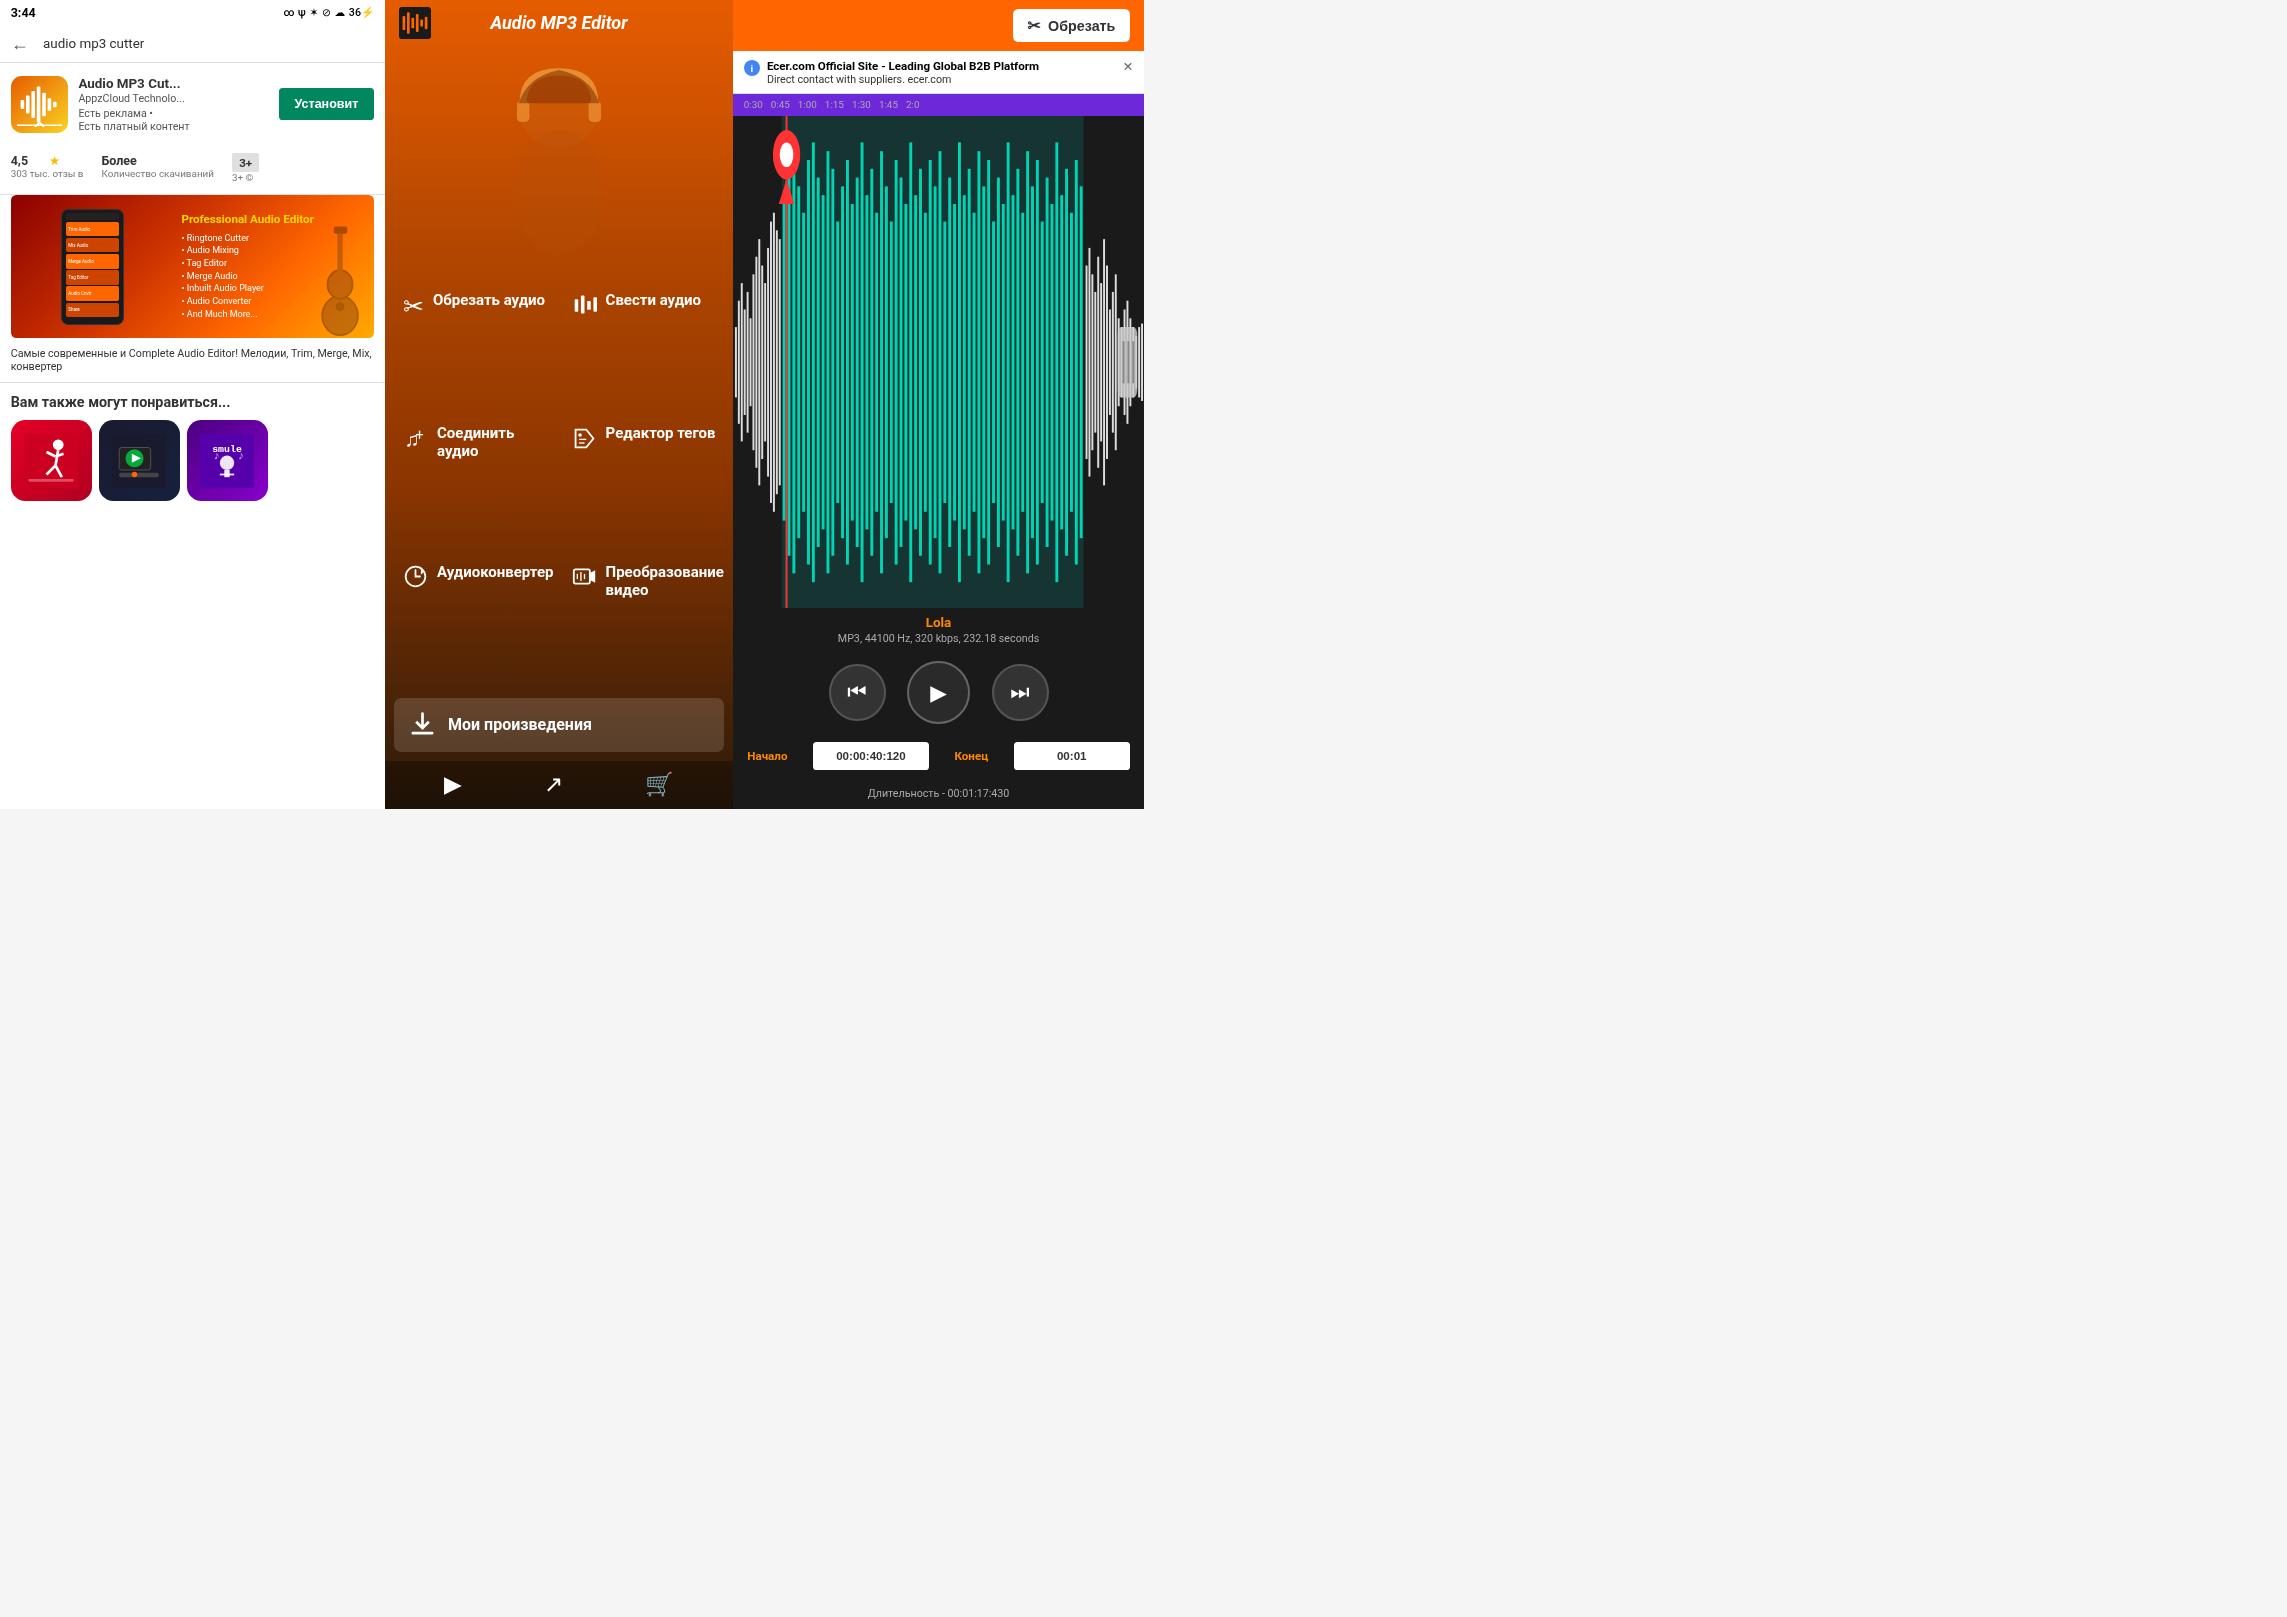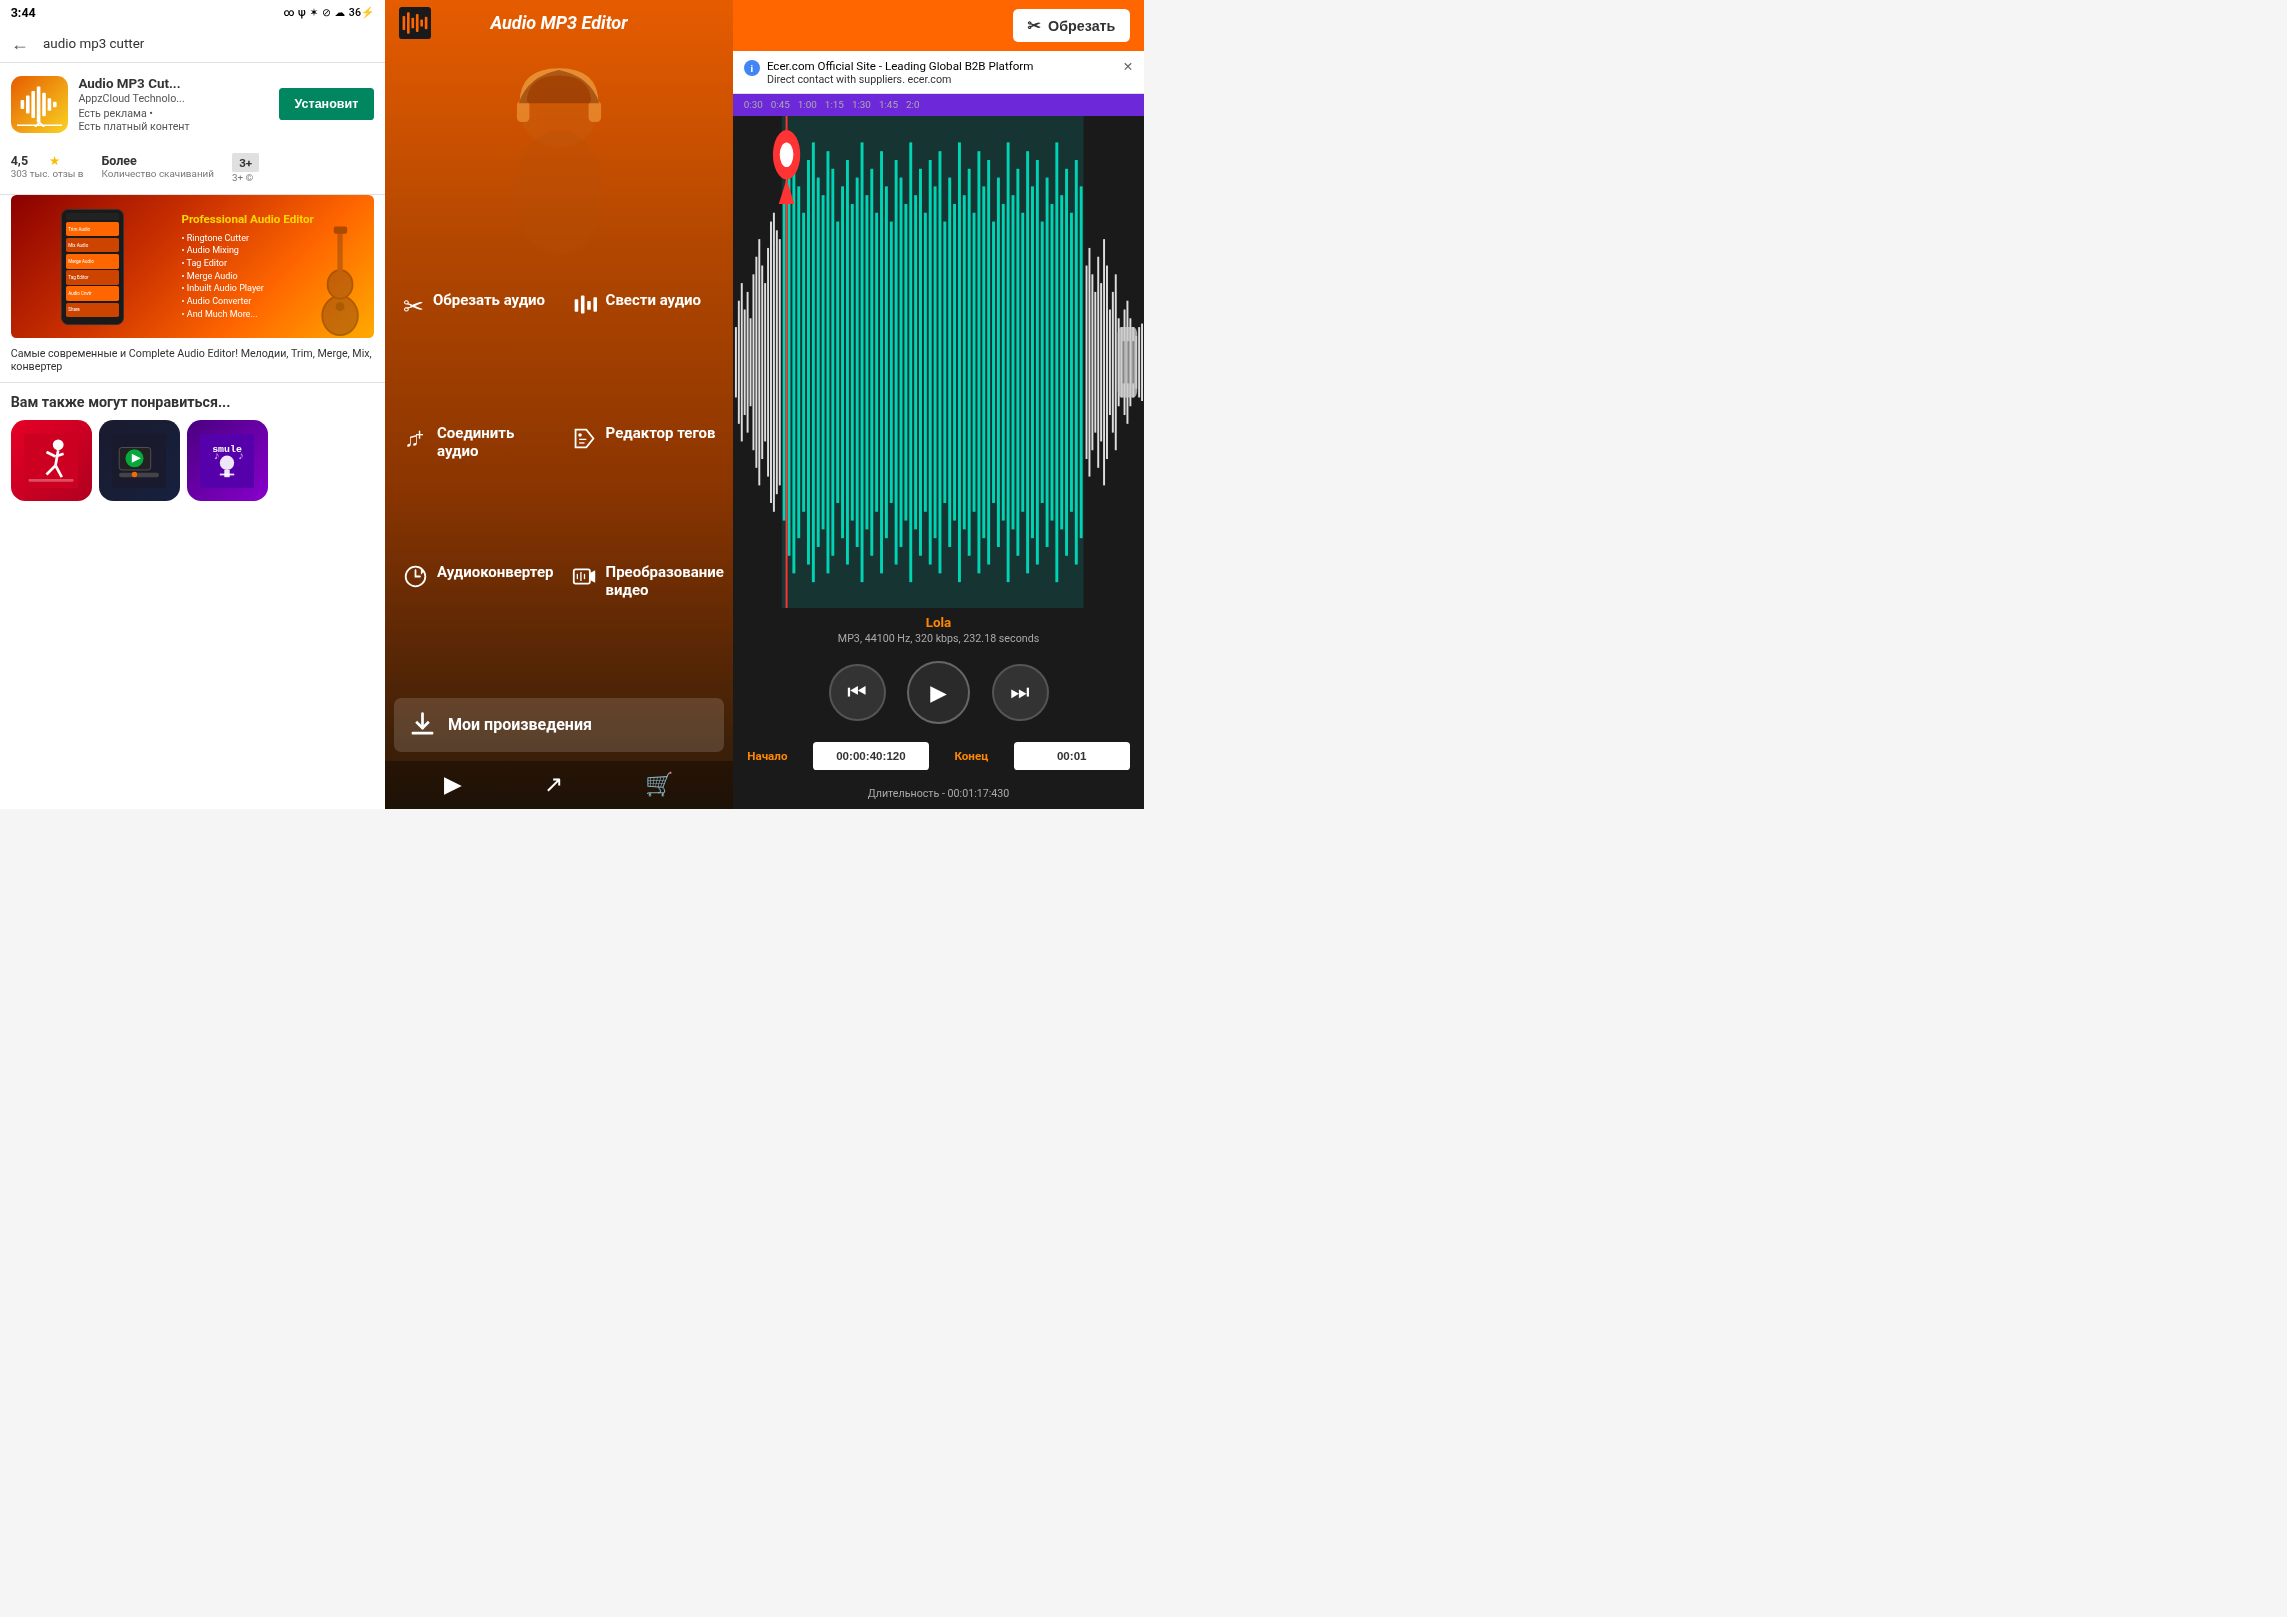--- a/index.html
+++ b/index.html
@@ -402,21 +402,21 @@
     }
 
     .ad-close {
       font-size: 12.5px;
       color: #666;
       cursor: pointer;
       margin-left: auto;
     }
 
     .ad-text { font-size: 10.7px; color: #333; }
-    .ad-title { font-weight: normal; font-size: 11.6px; }
+    .ad-title { font-weight: bold; font-size: 11.6px; }
 
     .timeline {
       background: #6d28d9;
       padding: 5.4px 10.7px;
       display: flex;
       gap: 8px;
       overflow-x: auto;
     }
 
     .timeline-mark {

